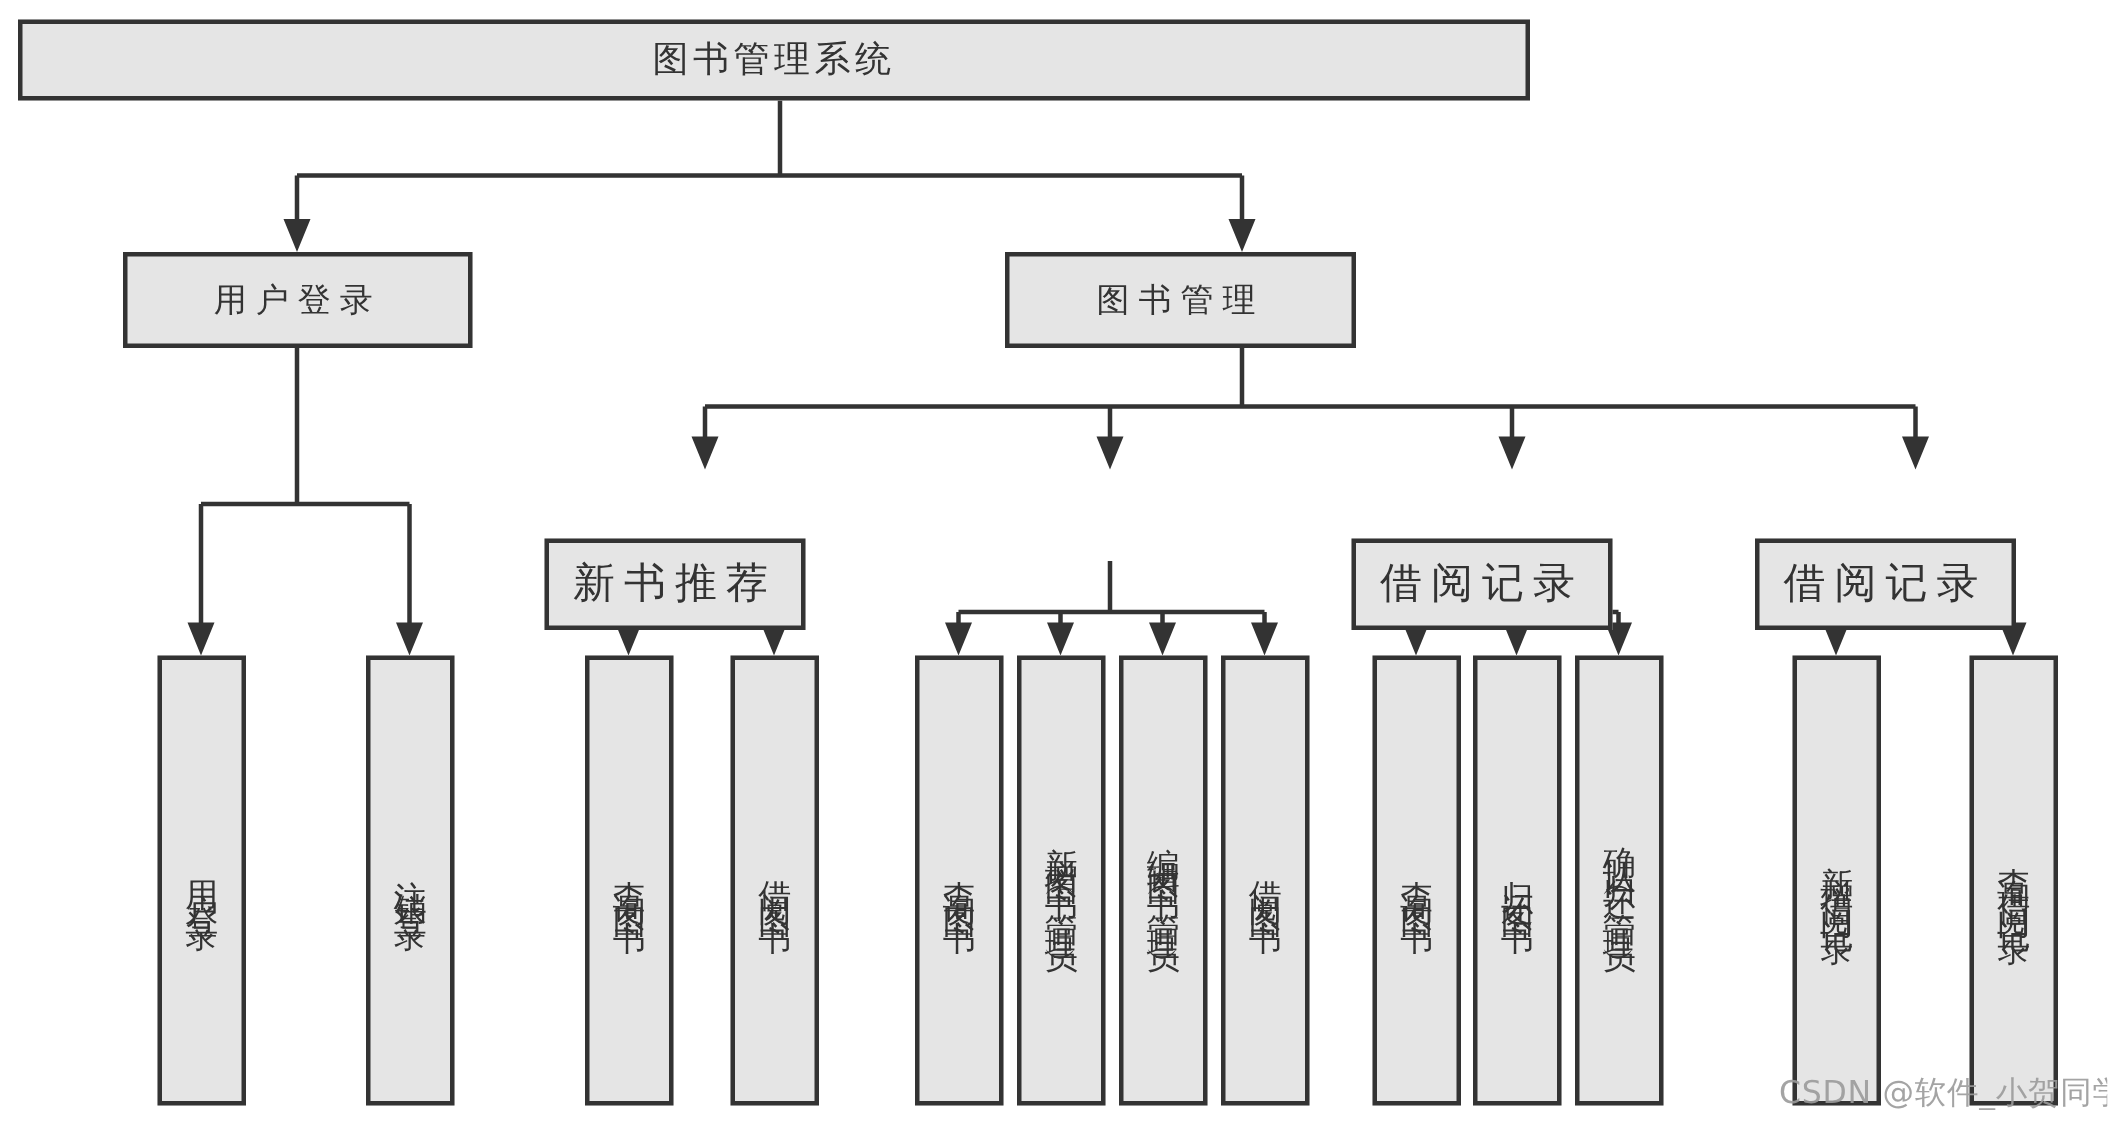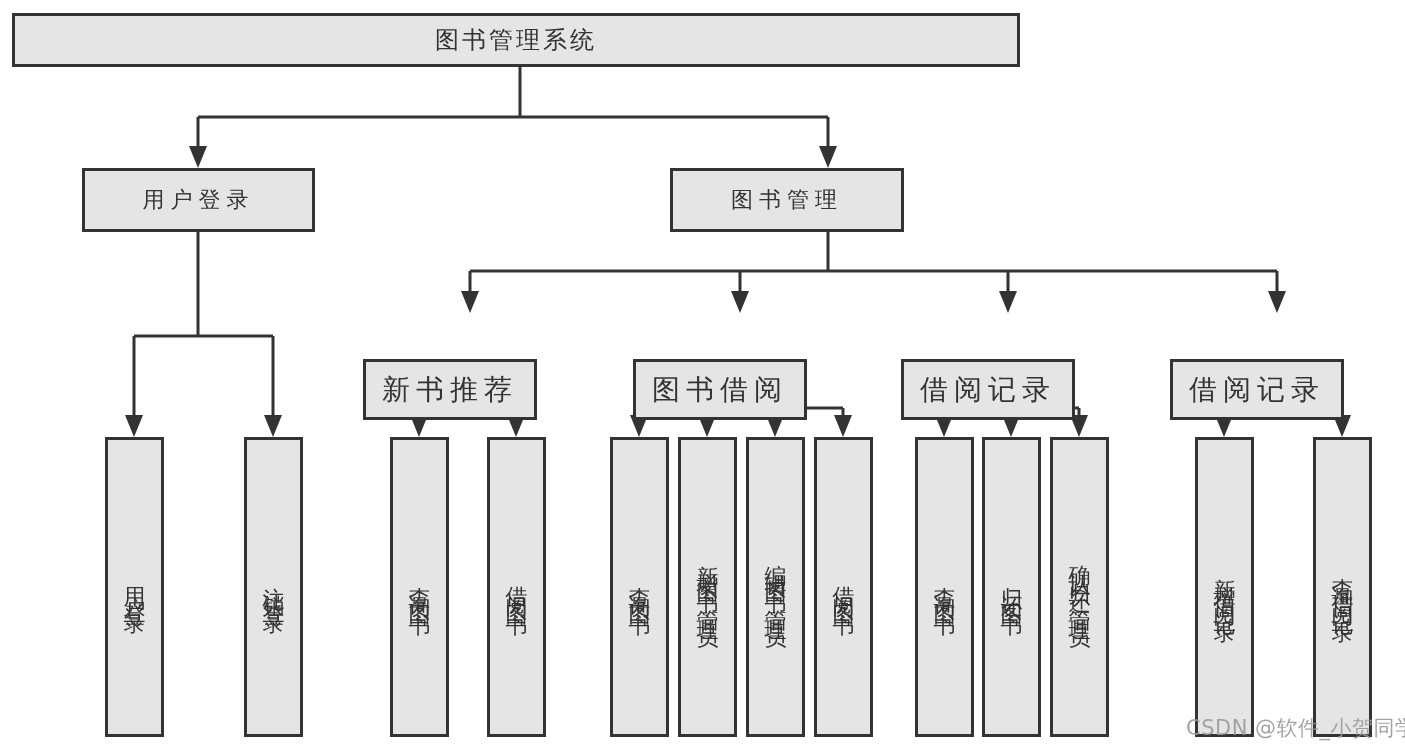--- a/index.html
+++ b/index.html
@@ -103,21 +103,20 @@
       M935 415 h18 L944 437 Z  M1002 415 h18 L1011 437 Z M1070 415 h18 L1079 437 Z
       M1215 415 h18 L1224 437 Z M1333 415 h18 L1342 437 Z"></path>
   </svg>
 
   <div class="node root">图书管理系统</div>
 
   <div class="node l2" style="left:82px; width:233px;">用户登录</div>
   <div class="node l2" style="left:670px; width:234px;">图书管理</div>
 
   <div class="node l3" style="left:363px;">新书推荐</div>
-  <div class="node l3" style="left:633px;">图书借阅</div>
   <div class="node l3" style="left:901px;">借阅记录</div>
   <div class="node l3" style="left:1170px;">借阅记录</div>
 
   <div class="node leaf" style="left:105px;">用户登录</div>
   <div class="node leaf" style="left:244px;">注销登录</div>
 
   <div class="node leaf" style="left:390px;">查询图书</div>
   <div class="node leaf" style="left:487px;">借阅图书</div>
 
   <div class="node leaf" style="left:610px;">查询图书</div>

